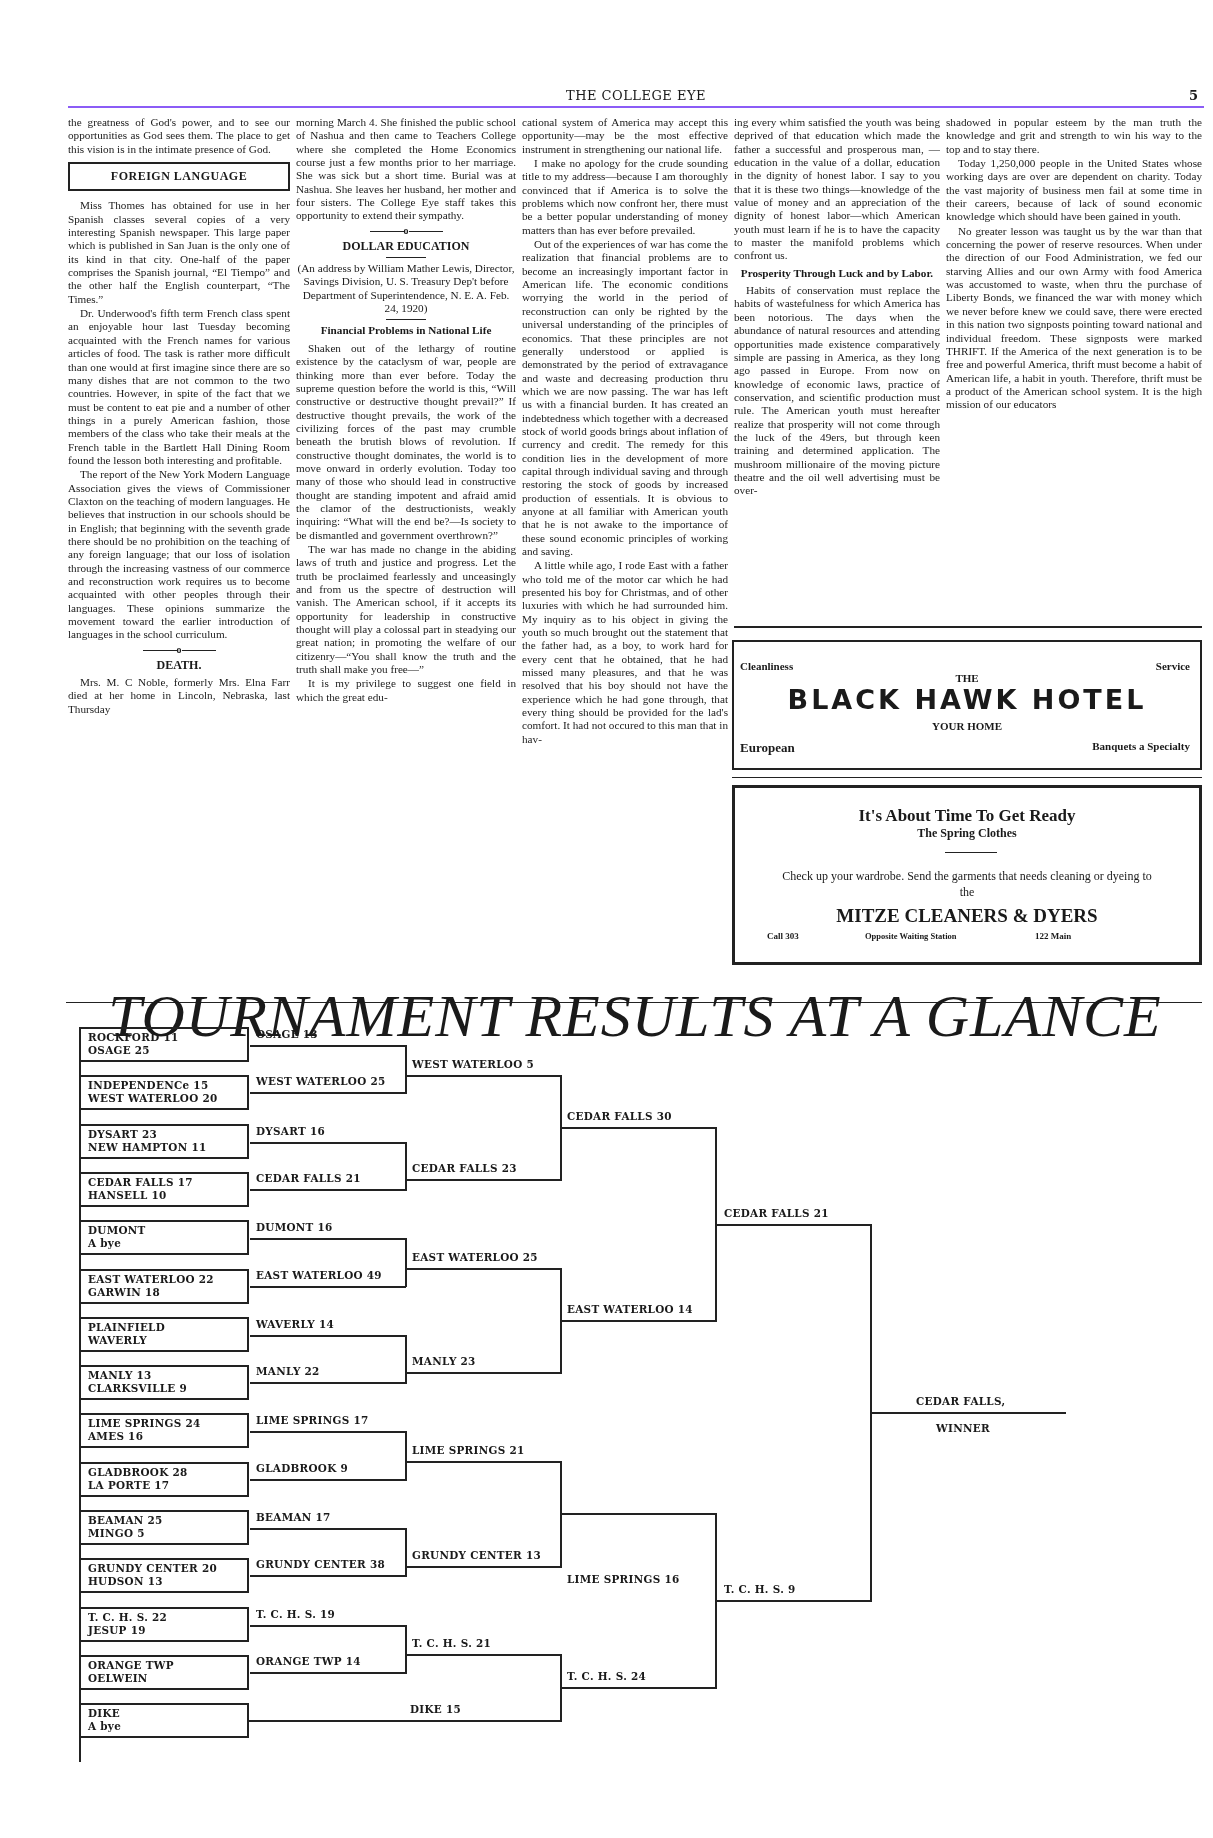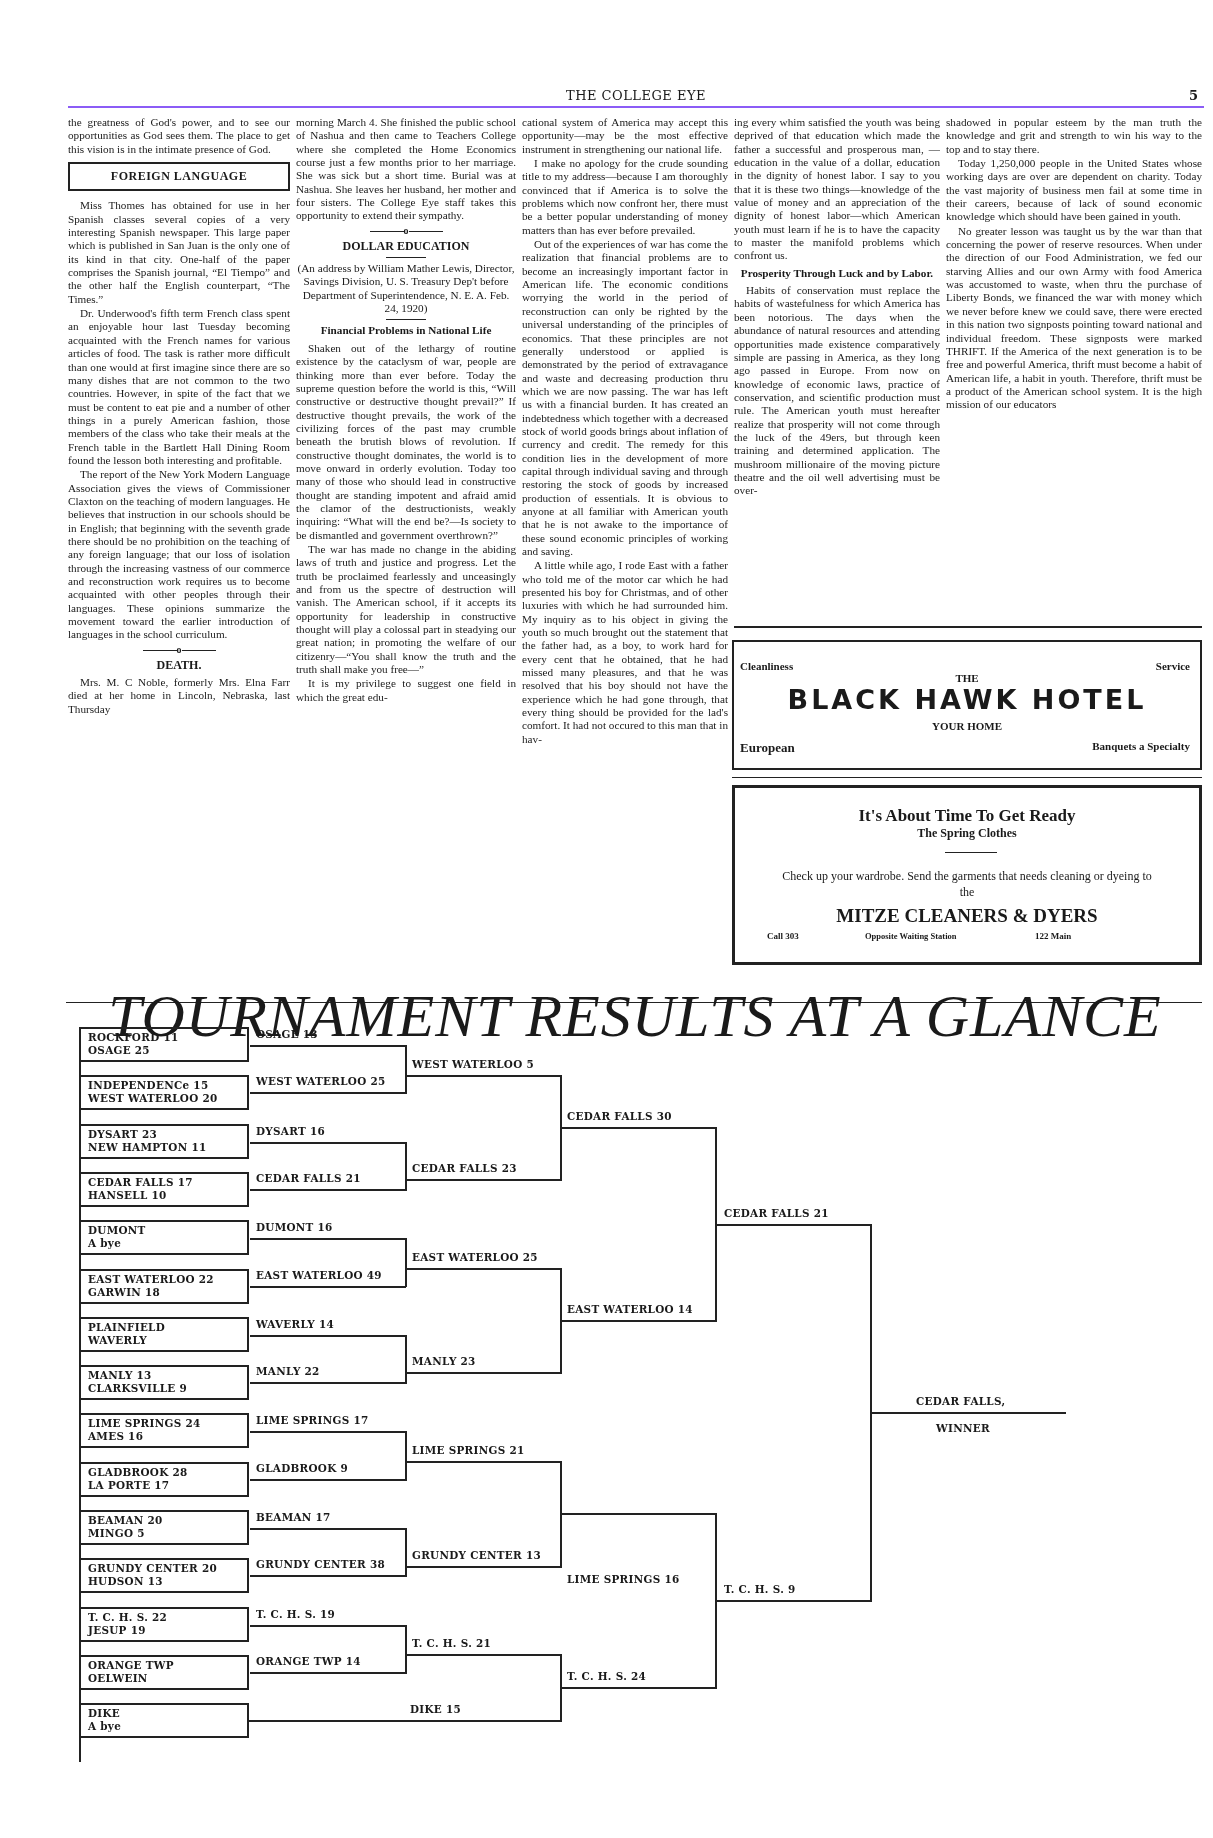--- a/index.html
+++ b/index.html
@@ -153,21 +153,21 @@
     <div class="bt" style="left: 88px; top: 1417.4px;">LIME SPRINGS 24</div>
     <div class="bt" style="left: 88px; top: 1430.4px;">AMES 16</div>
     <div class="b-line" style="left: 80px; top: 1461.7px; width: 168px; height: 2px;"></div>
     <div class="b-line" style="left: 80px; top: 1494.7px; width: 168px; height: 2px;"></div>
     <div class="b-line" style="left: 247px; top: 1461.7px; width: 2px; height: 35px;"></div>
     <div class="bt" style="left: 88px; top: 1465.7px;">GLADBROOK 28</div>
     <div class="bt" style="left: 88px; top: 1478.7px;">LA PORTE 17</div>
     <div class="b-line" style="left: 80px; top: 1510px; width: 168px; height: 2px;"></div>
     <div class="b-line" style="left: 80px; top: 1543px; width: 168px; height: 2px;"></div>
     <div class="b-line" style="left: 247px; top: 1510px; width: 2px; height: 35px;"></div>
-    <div class="bt" style="left: 88px; top: 1514px;">BEAMAN 20</div>
+    <div class="bt" style="left: 88px; top: 1514px;">BEAMAN 25</div>
     <div class="bt" style="left: 88px; top: 1527px;">MINGO 5</div>
     <div class="b-line" style="left: 80px; top: 1558.3px; width: 168px; height: 2px;"></div>
     <div class="b-line" style="left: 80px; top: 1591.3px; width: 168px; height: 2px;"></div>
     <div class="b-line" style="left: 247px; top: 1558.3px; width: 2px; height: 35px;"></div>
     <div class="bt" style="left: 88px; top: 1562.3px;">GRUNDY CENTER 20</div>
     <div class="bt" style="left: 88px; top: 1575.3px;">HUDSON 13</div>
     <div class="b-line" style="left: 80px; top: 1606.6px; width: 168px; height: 2px;"></div>
     <div class="b-line" style="left: 80px; top: 1639.6px; width: 168px; height: 2px;"></div>
     <div class="b-line" style="left: 247px; top: 1606.6px; width: 2px; height: 35px;"></div>
     <div class="bt" style="left: 88px; top: 1610.6px;">T. C. H. S. 22</div>

